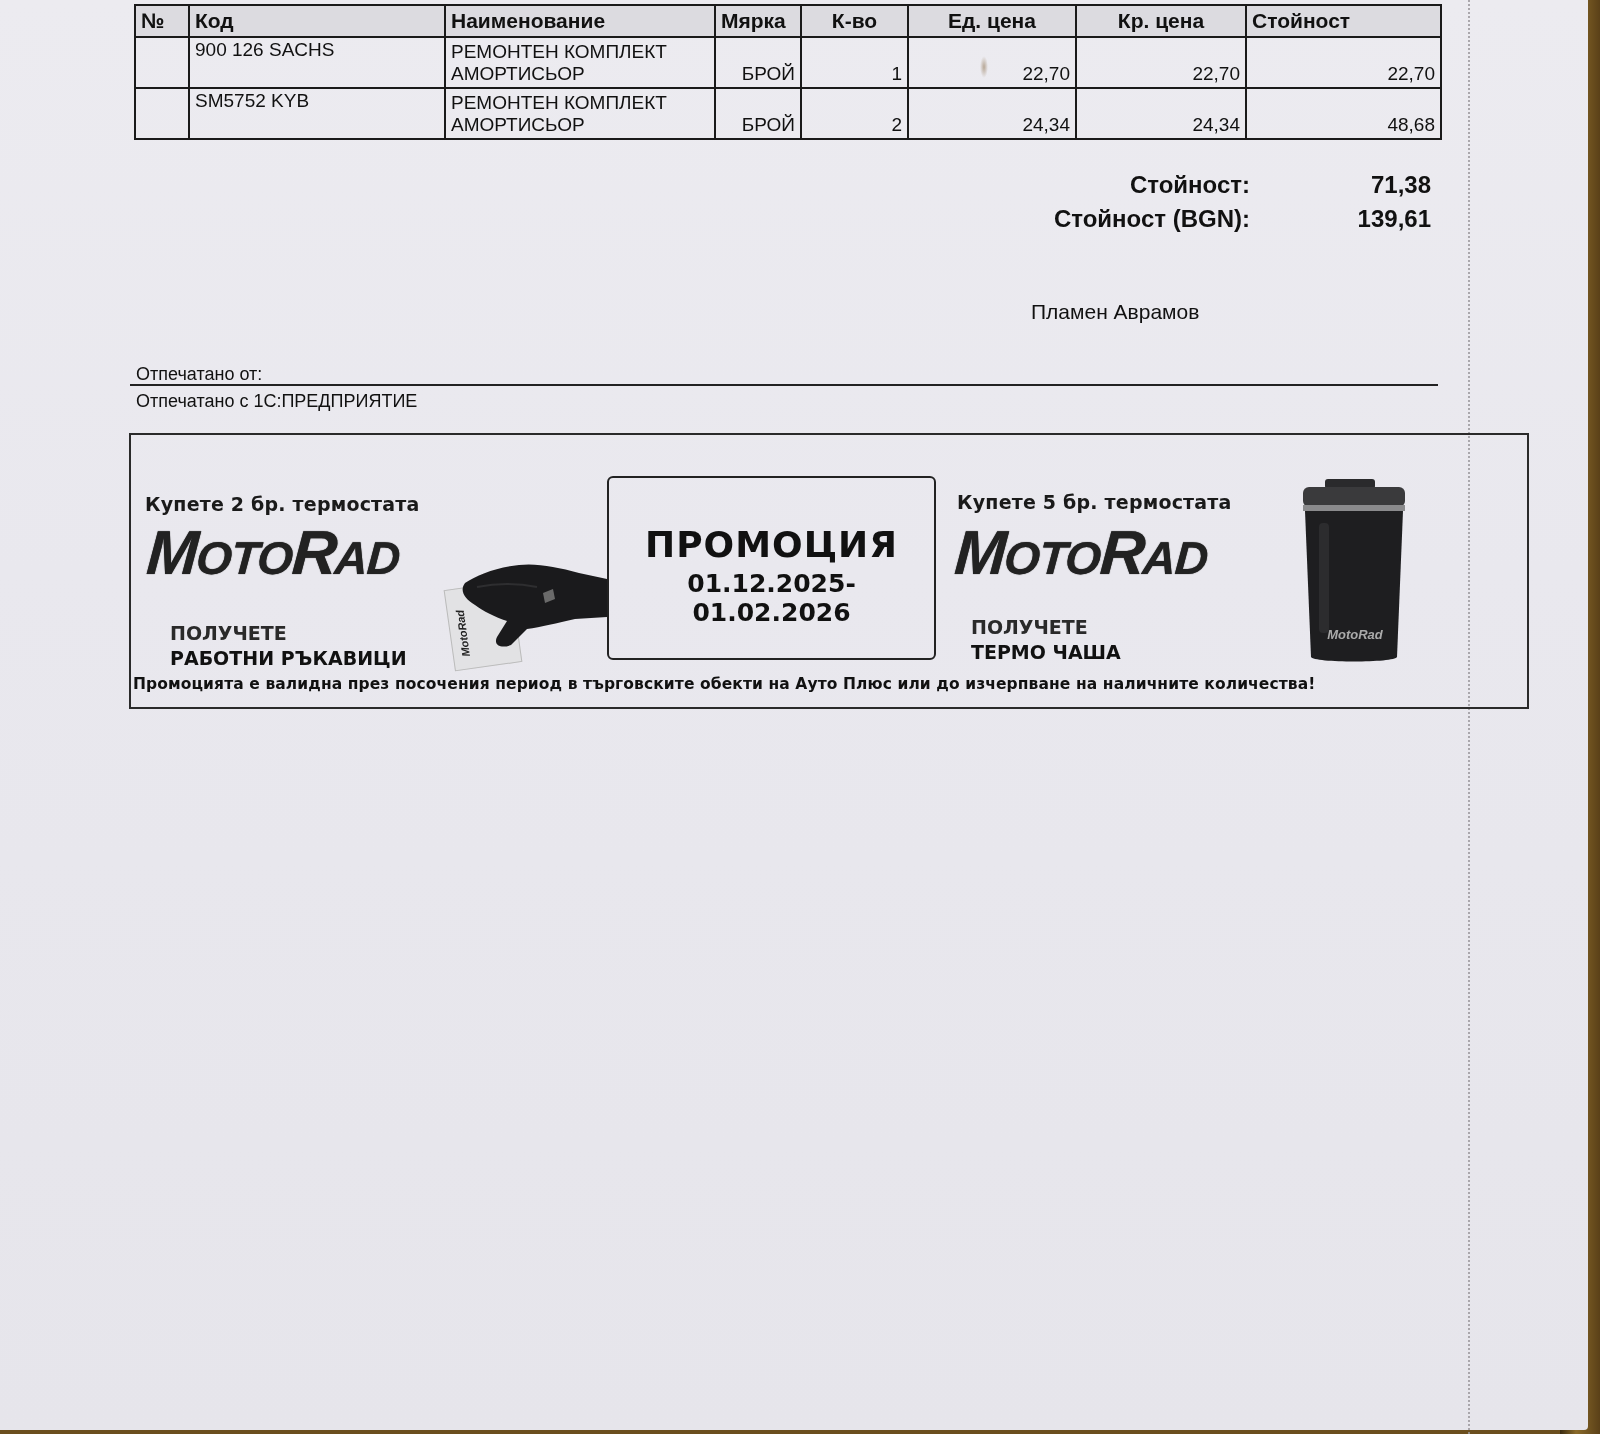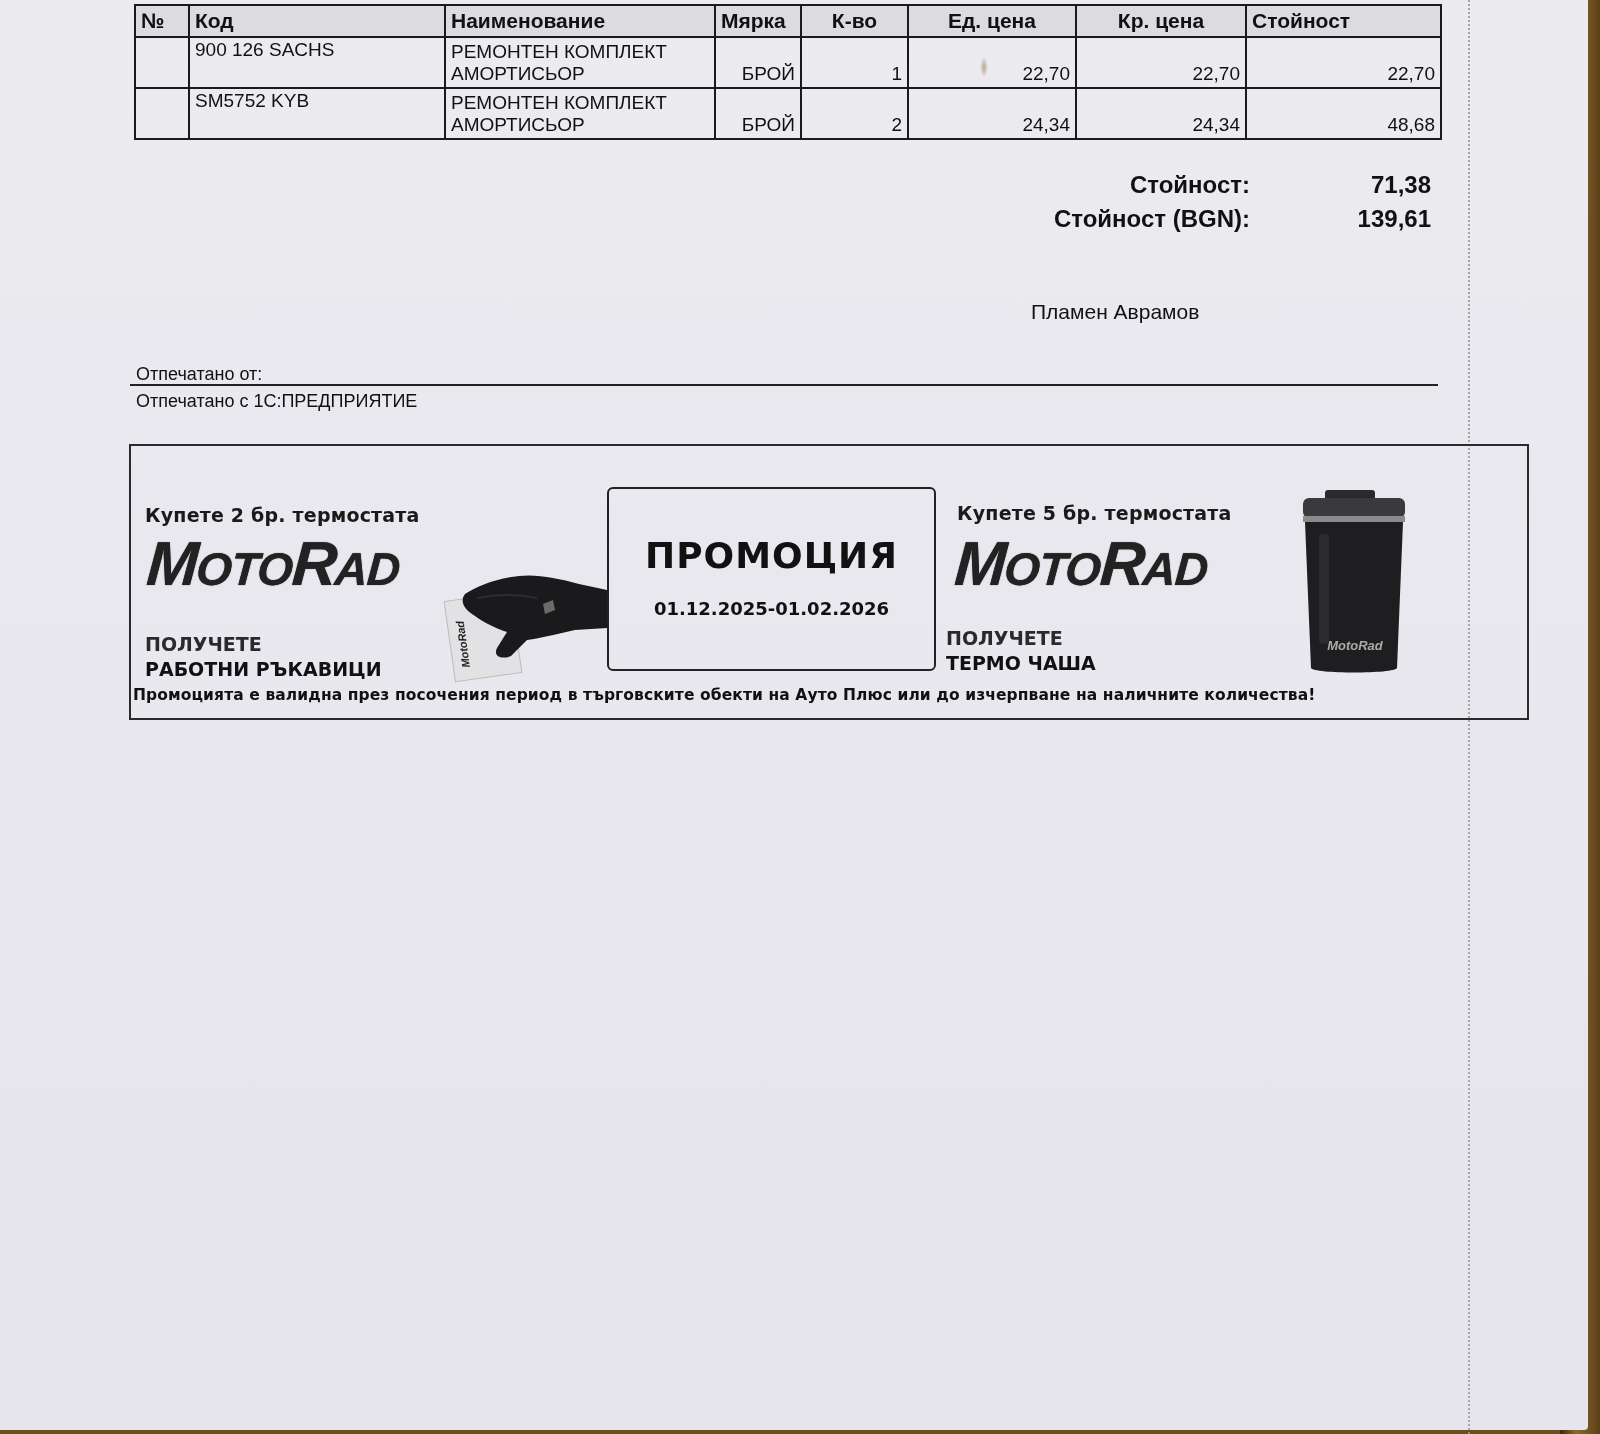--- a/index.html
+++ b/index.html
@@ -69,49 +69,49 @@
       position: absolute; left: 136px; top: 364px; font-size: 18px;
     }
     .footer-rule {
       position: absolute; left: 130px; top: 384px; width: 1308px; height: 2px; background: #222;
     }
     .printed-with {
       position: absolute; left: 136px; top: 391px; font-size: 18px;
     }
     
     .promo {
-      position: absolute; left: 129px; top: 444px; width: 1400px; height: 276px;
+      position: absolute; left: 129px; top: 433px; width: 1400px; height: 276px;
       border: 2px solid #2a2a2a;
       font-family: "DejaVu Sans", sans-serif;
       font-weight: bold;
     }
     .promo-buy {
       position: absolute; font-size: 19px; color: #1a1a1a; letter-spacing: 0.2px;
     }
     .promo-get {
-      position: absolute; font-size: 19px; line-height: 25px; color: #2a2a2a;
+      position: absolute; font-size: 19px; line-height: 25px; color: #2a2a2a; margin-left: 25px;
     }
     .promo-get .line2 { display: block; color: #111; }
     .motorad-logo {
       position: absolute; font-family: "Liberation Sans", sans-serif;
       font-style: italic; font-weight: 900; font-size: 62px; letter-spacing: -2px;
       color: #222; transform: skewX(-4deg);
       text-shadow: 0 0 1px #222;
     }
     .motorad-logo .small { font-size: 46px; letter-spacing: -1px; }
     .promo-box {
       position: absolute; left: 476px; top: 41px; width: 329px; height: 184px;
       border: 2px solid #222; border-radius: 6px;
       text-align: center;
     }
     .promo-title {
       font-size: 36px; margin-top: 46px; letter-spacing: 1px; color: #111;
     }
     .promo-dates {
-      font-size: 18px; margin-top: 22px; color: #111;
+      font-size: 25px; margin-top: 4px; color: #111;
     }
     .promo-disclaimer {
       position: absolute; left: 2px; bottom: 14px; width: 1300px;
       font-size: 15.5px; white-space: nowrap; color: #111; letter-spacing: 0.1px;
     }
     
     .glove-card {
       position: absolute; left: 318px; top: 150px; width: 68px; height: 82px;
       background: #e2e2e4; transform: rotate(-8deg);
       border: 1px solid #bbb;

